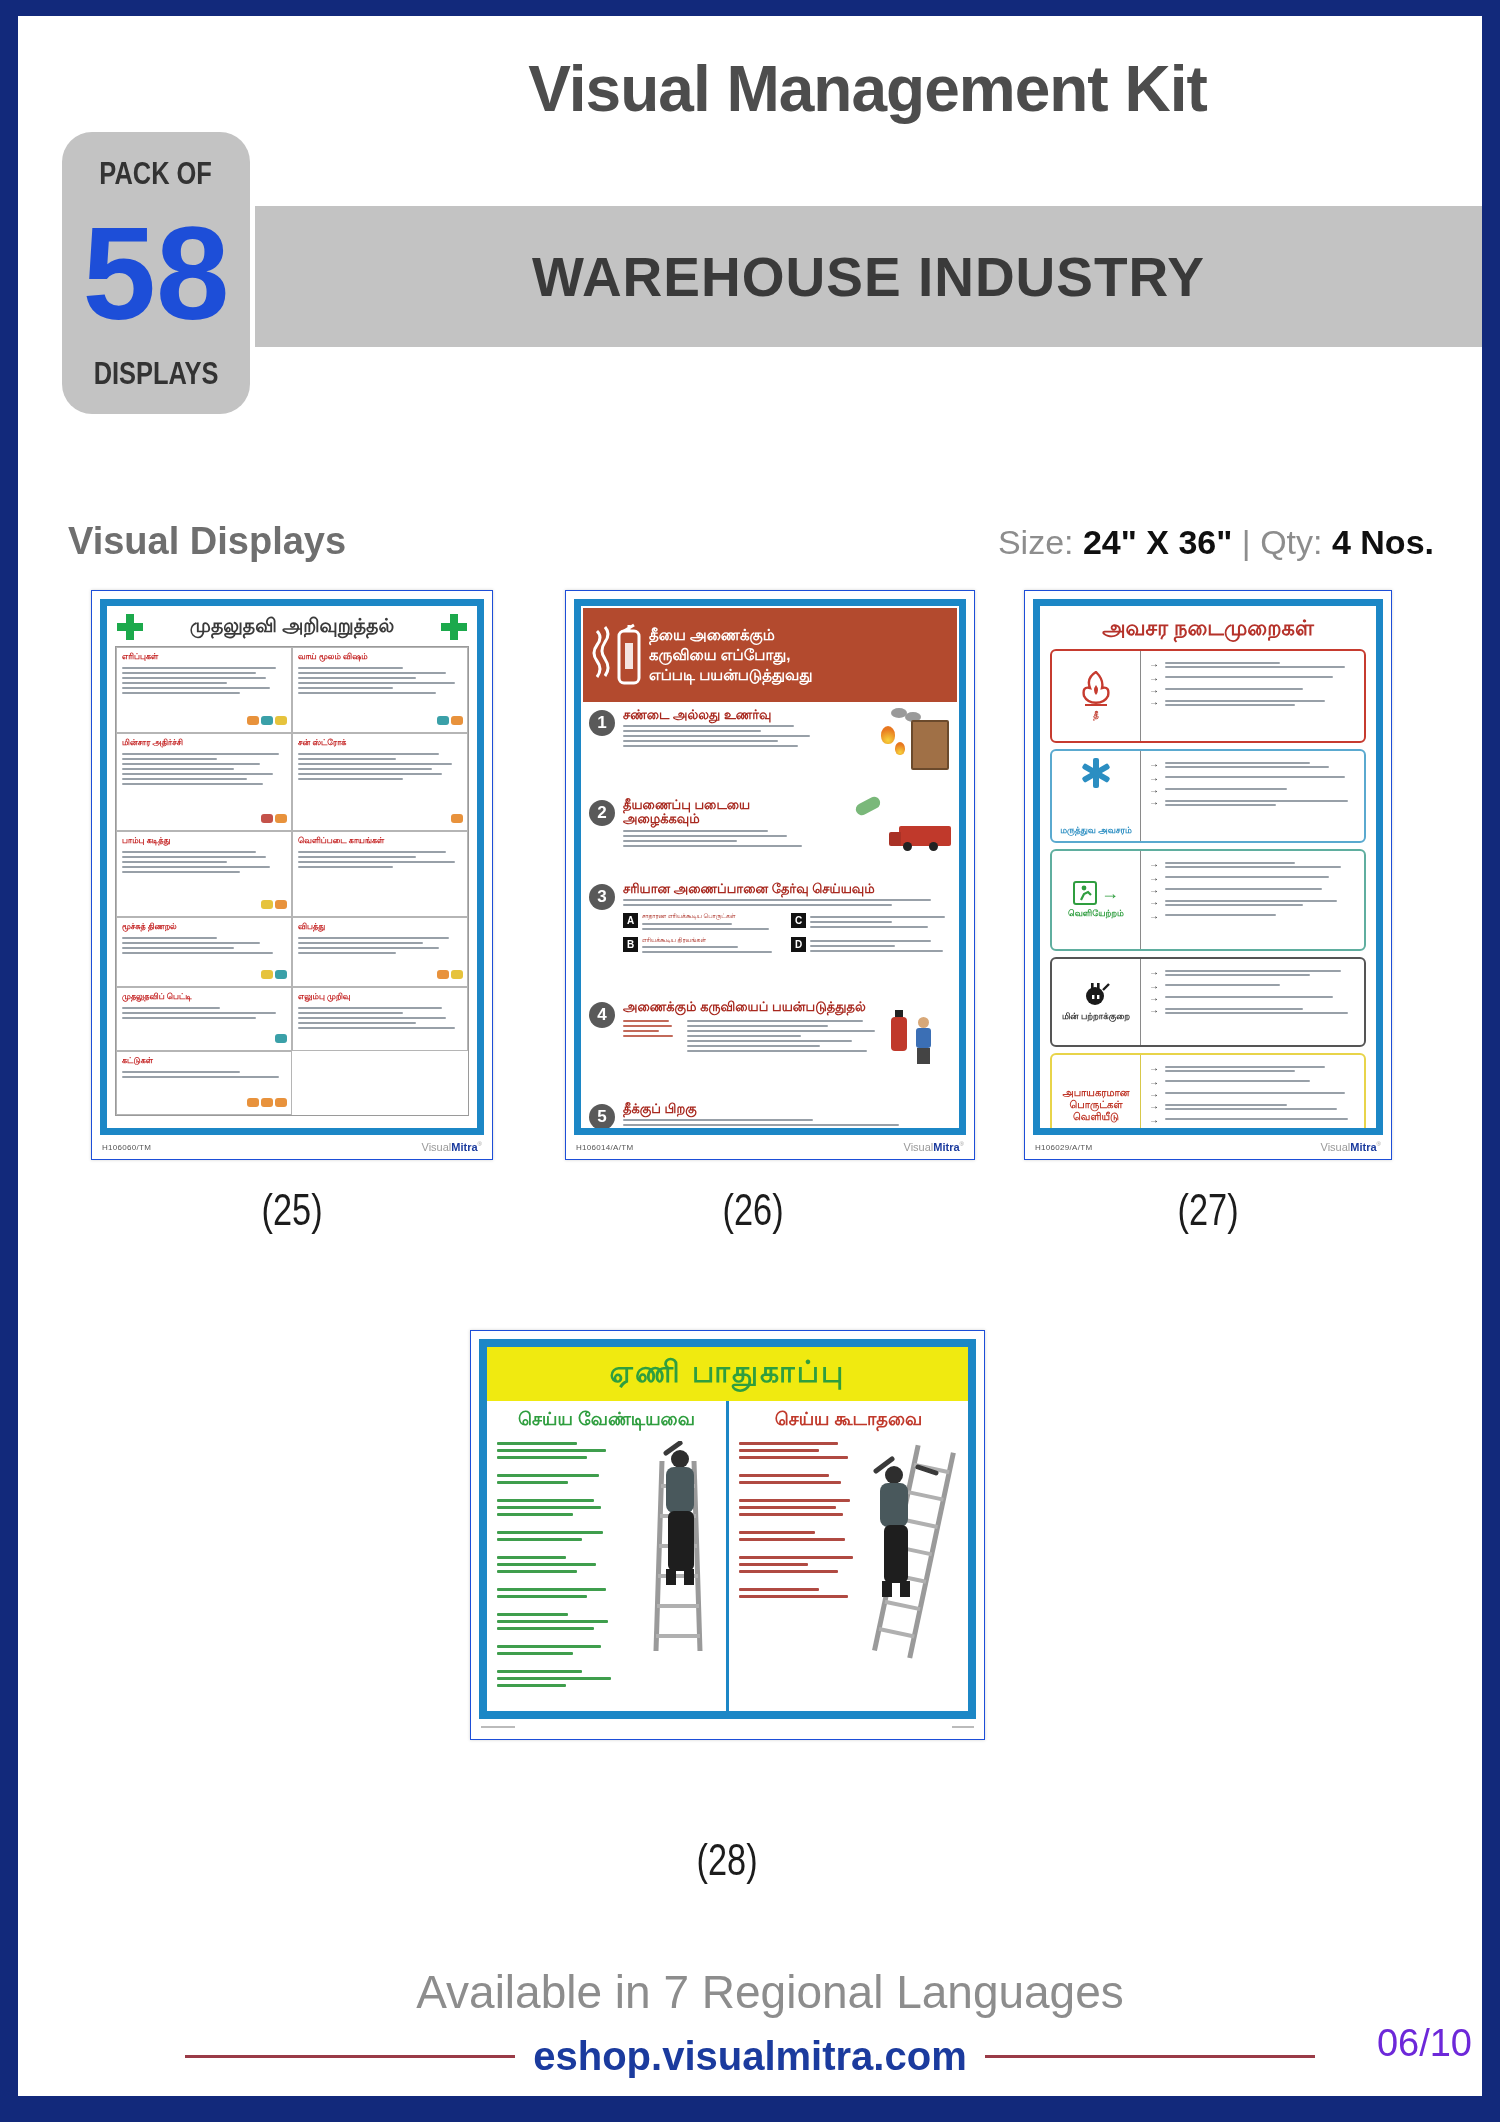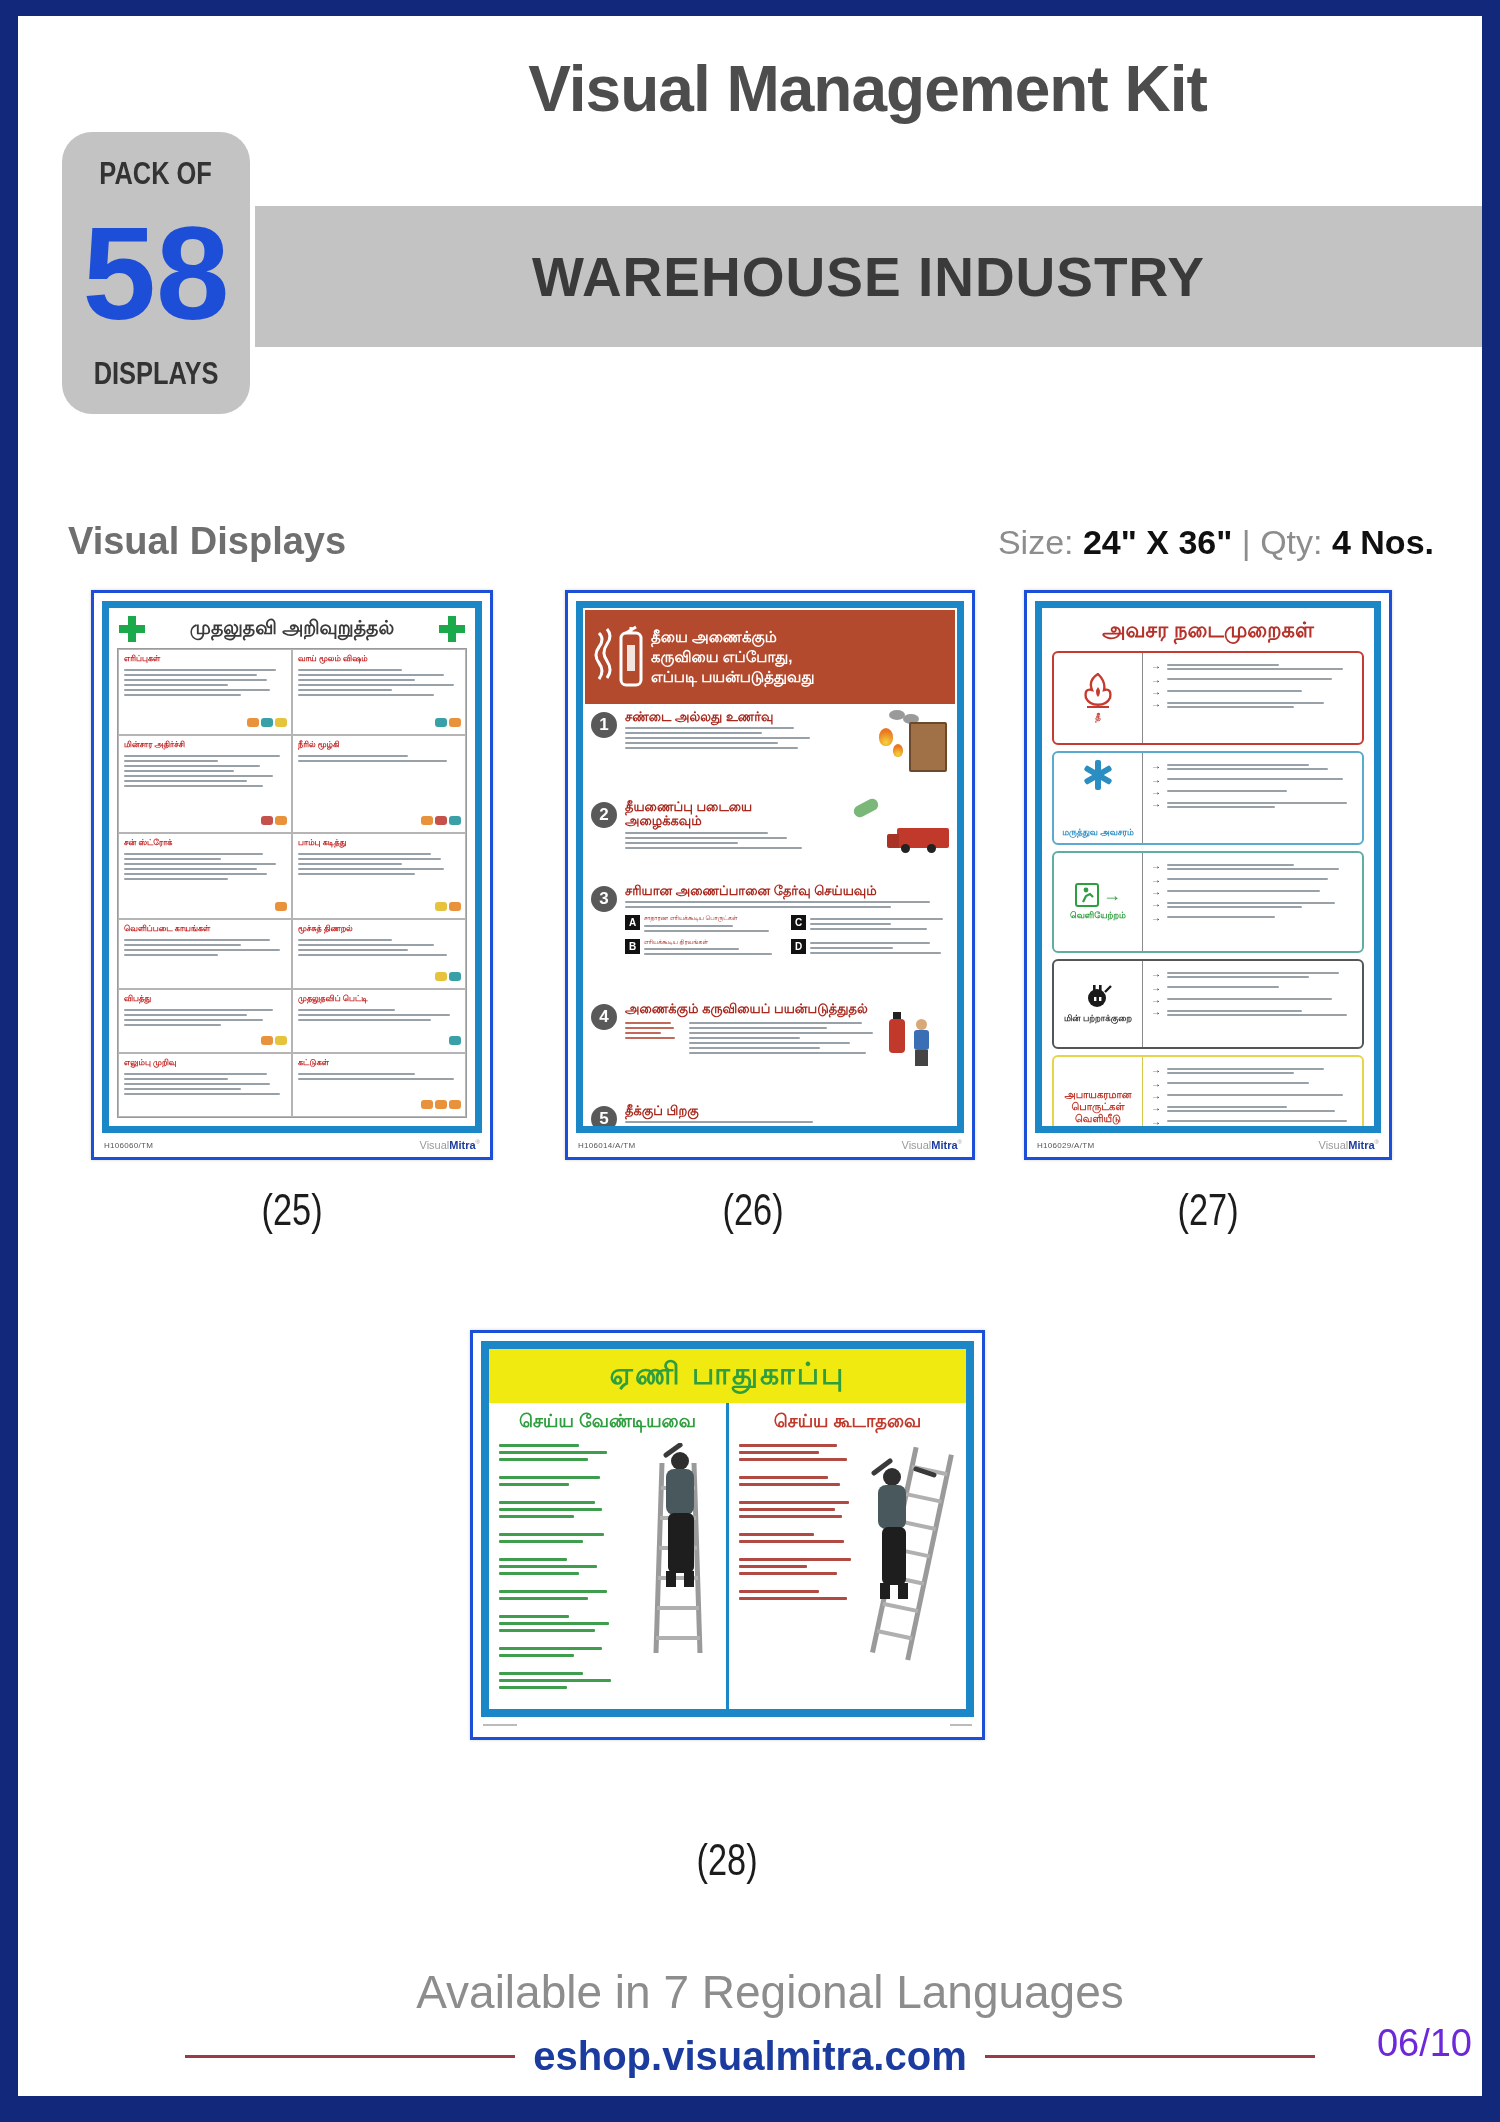--- a/index.html
+++ b/index.html
@@ -22,21 +22,21 @@
              font-size:64px;font-weight:bold;color:#4d4d4d;letter-spacing:-1px;}
   .band{position:absolute;left:255px;top:206px;width:1227px;height:141px;background:#c3c3c3;
         display:flex;align-items:center;justify-content:center;}
   .band span{font-size:55px;font-weight:bold;color:#3a3a3a;letter-spacing:1px;}
   
   .secrow{position:absolute;left:68px;right:66px;top:520px;display:flex;justify-content:space-between;align-items:baseline;}
   .sec-h{font-size:38px;font-weight:bold;color:#6f6f6f;}
   .sizeline{font-size:34px;color:#8d8d8d;}
   .sizeline b{color:#101010;}
   
-  .poster{position:absolute;background:#fff;border:3px solid #1d4ed8;box-shadow:0 0 3px rgba(0,0,0,.18);box-sizing:border-box;}
+  .poster{position:absolute;background:#fff;border:1px solid #1d4ed8;box-shadow:0 0 3px rgba(0,0,0,.18);box-sizing:border-box;}
   .pframe{position:absolute;left:8px;right:8px;top:8px;bottom:24px;border:7px solid #1c87c6;background:#fff;overflow:hidden;}
   .pfoot{position:absolute;left:10px;right:10px;bottom:3px;height:18px;display:flex;justify-content:space-between;align-items:center;}
   .pcode{font-size:8px;color:#555;letter-spacing:.3px;}
   .plogo{font-size:11px;color:#9a9a9a;}
   .plogo b{color:#1b3b9e;}
   .plogo sup{font-size:6px;color:#9a9a9a;}
   
   .tl{height:2px;background:#98a0a8;margin:3px 0;border-radius:1px;}
   .tls{overflow:hidden;}
   .tls.red .tl{background:#c26a5a;}
@@ -188,28 +188,20 @@
               <div class="tl" style="width: 58%;"></div>
               <div class="tl" style="width: 84%;"></div>
               <div class="tl" style="width: 68%;"></div>
               <div class="tl" style="width: 92%;"></div>
               <div class="tl" style="width: 76%;"></div>
               <div class="tl" style="width: 86%;"></div>
             </div>
           <div class="cellart"><span class="blob r"></span><span class="blob o"></span></div>
         </div>
         <div class="cell">
-          <div class="cell-h">நீரில் மூழ்கி</div>
-          <div class="tls">
-              <div class="tl" style="width: 68%;"></div>
-              <div class="tl" style="width: 92%;"></div>
-            </div>
-          <div class="cellart"><span class="blob o"></span><span class="blob r"></span><span class="blob t"></span></div>
-        </div>
-        <div class="cell">
           <div class="cell-h">சன் ஸ்ட்ரோக்</div>
           <div class="tls">
               <div class="tl" style="width: 86%;"></div>
               <div class="tl" style="width: 60%;"></div>
               <div class="tl" style="width: 94%;"></div>
               <div class="tl" style="width: 82%;"></div>
               <div class="tl" style="width: 88%;"></div>
               <div class="tl" style="width: 64%;"></div>
             </div>
           <div class="cellart"><span class="blob o"></span></div>

